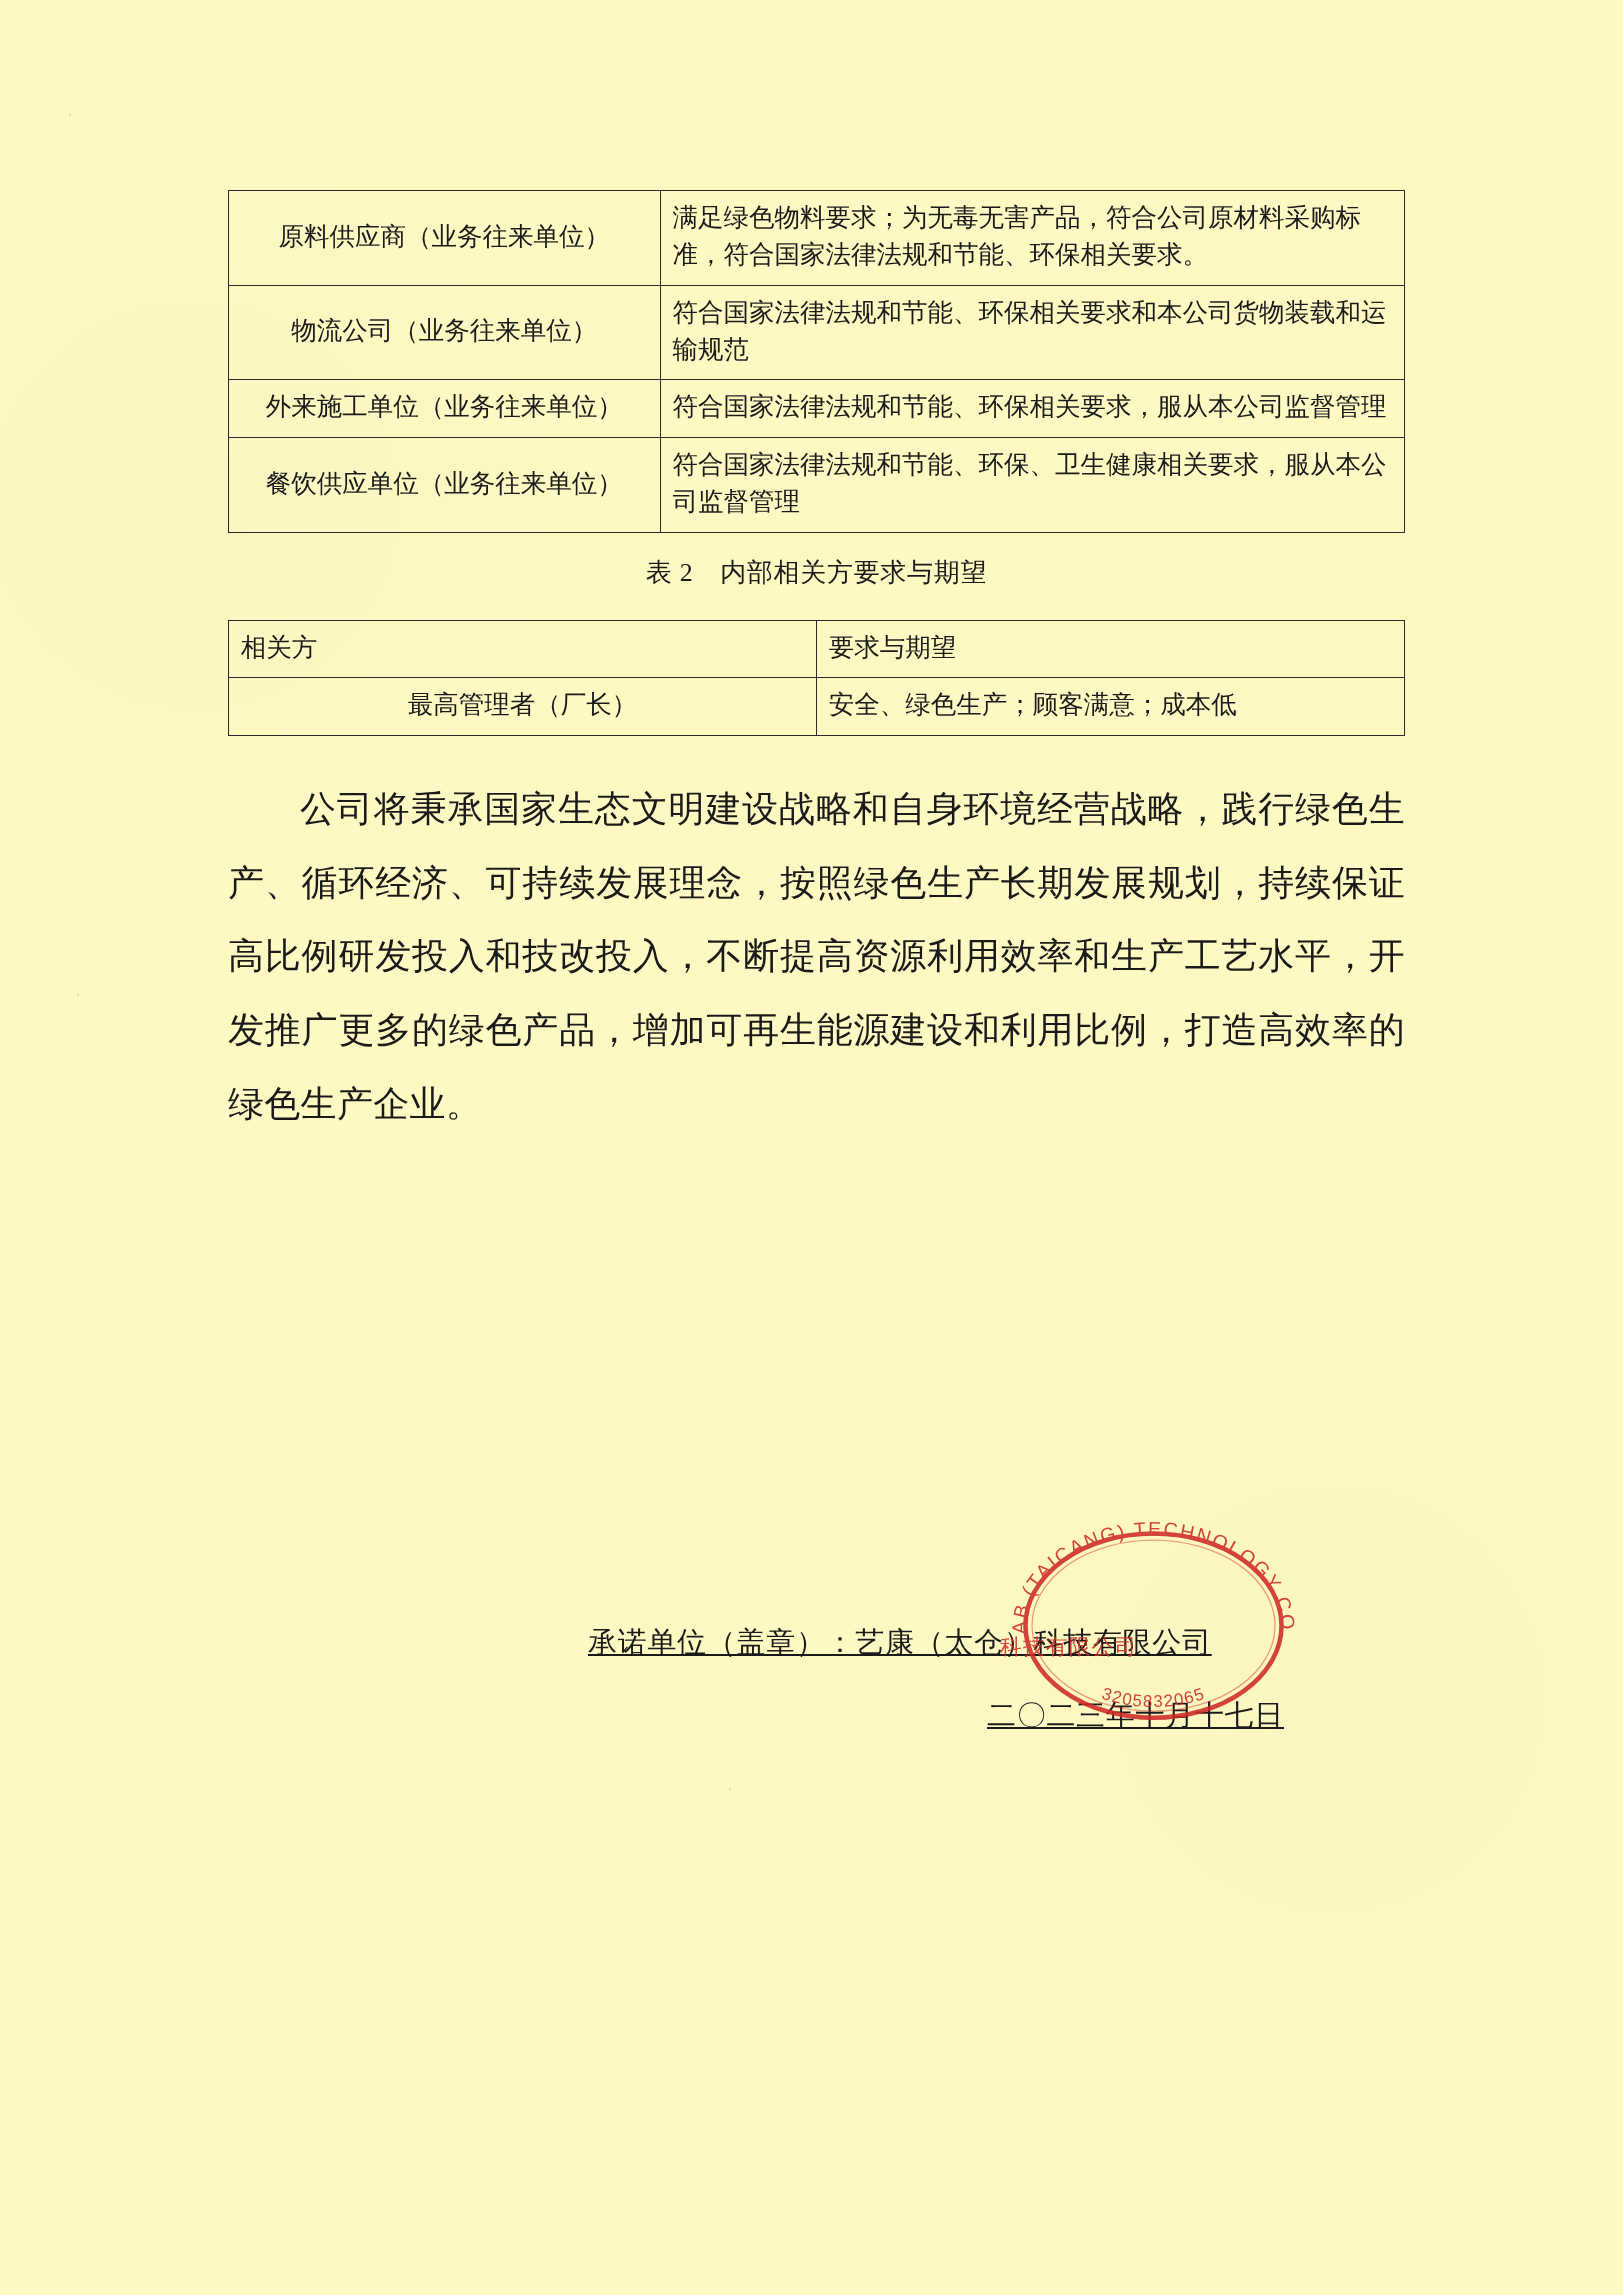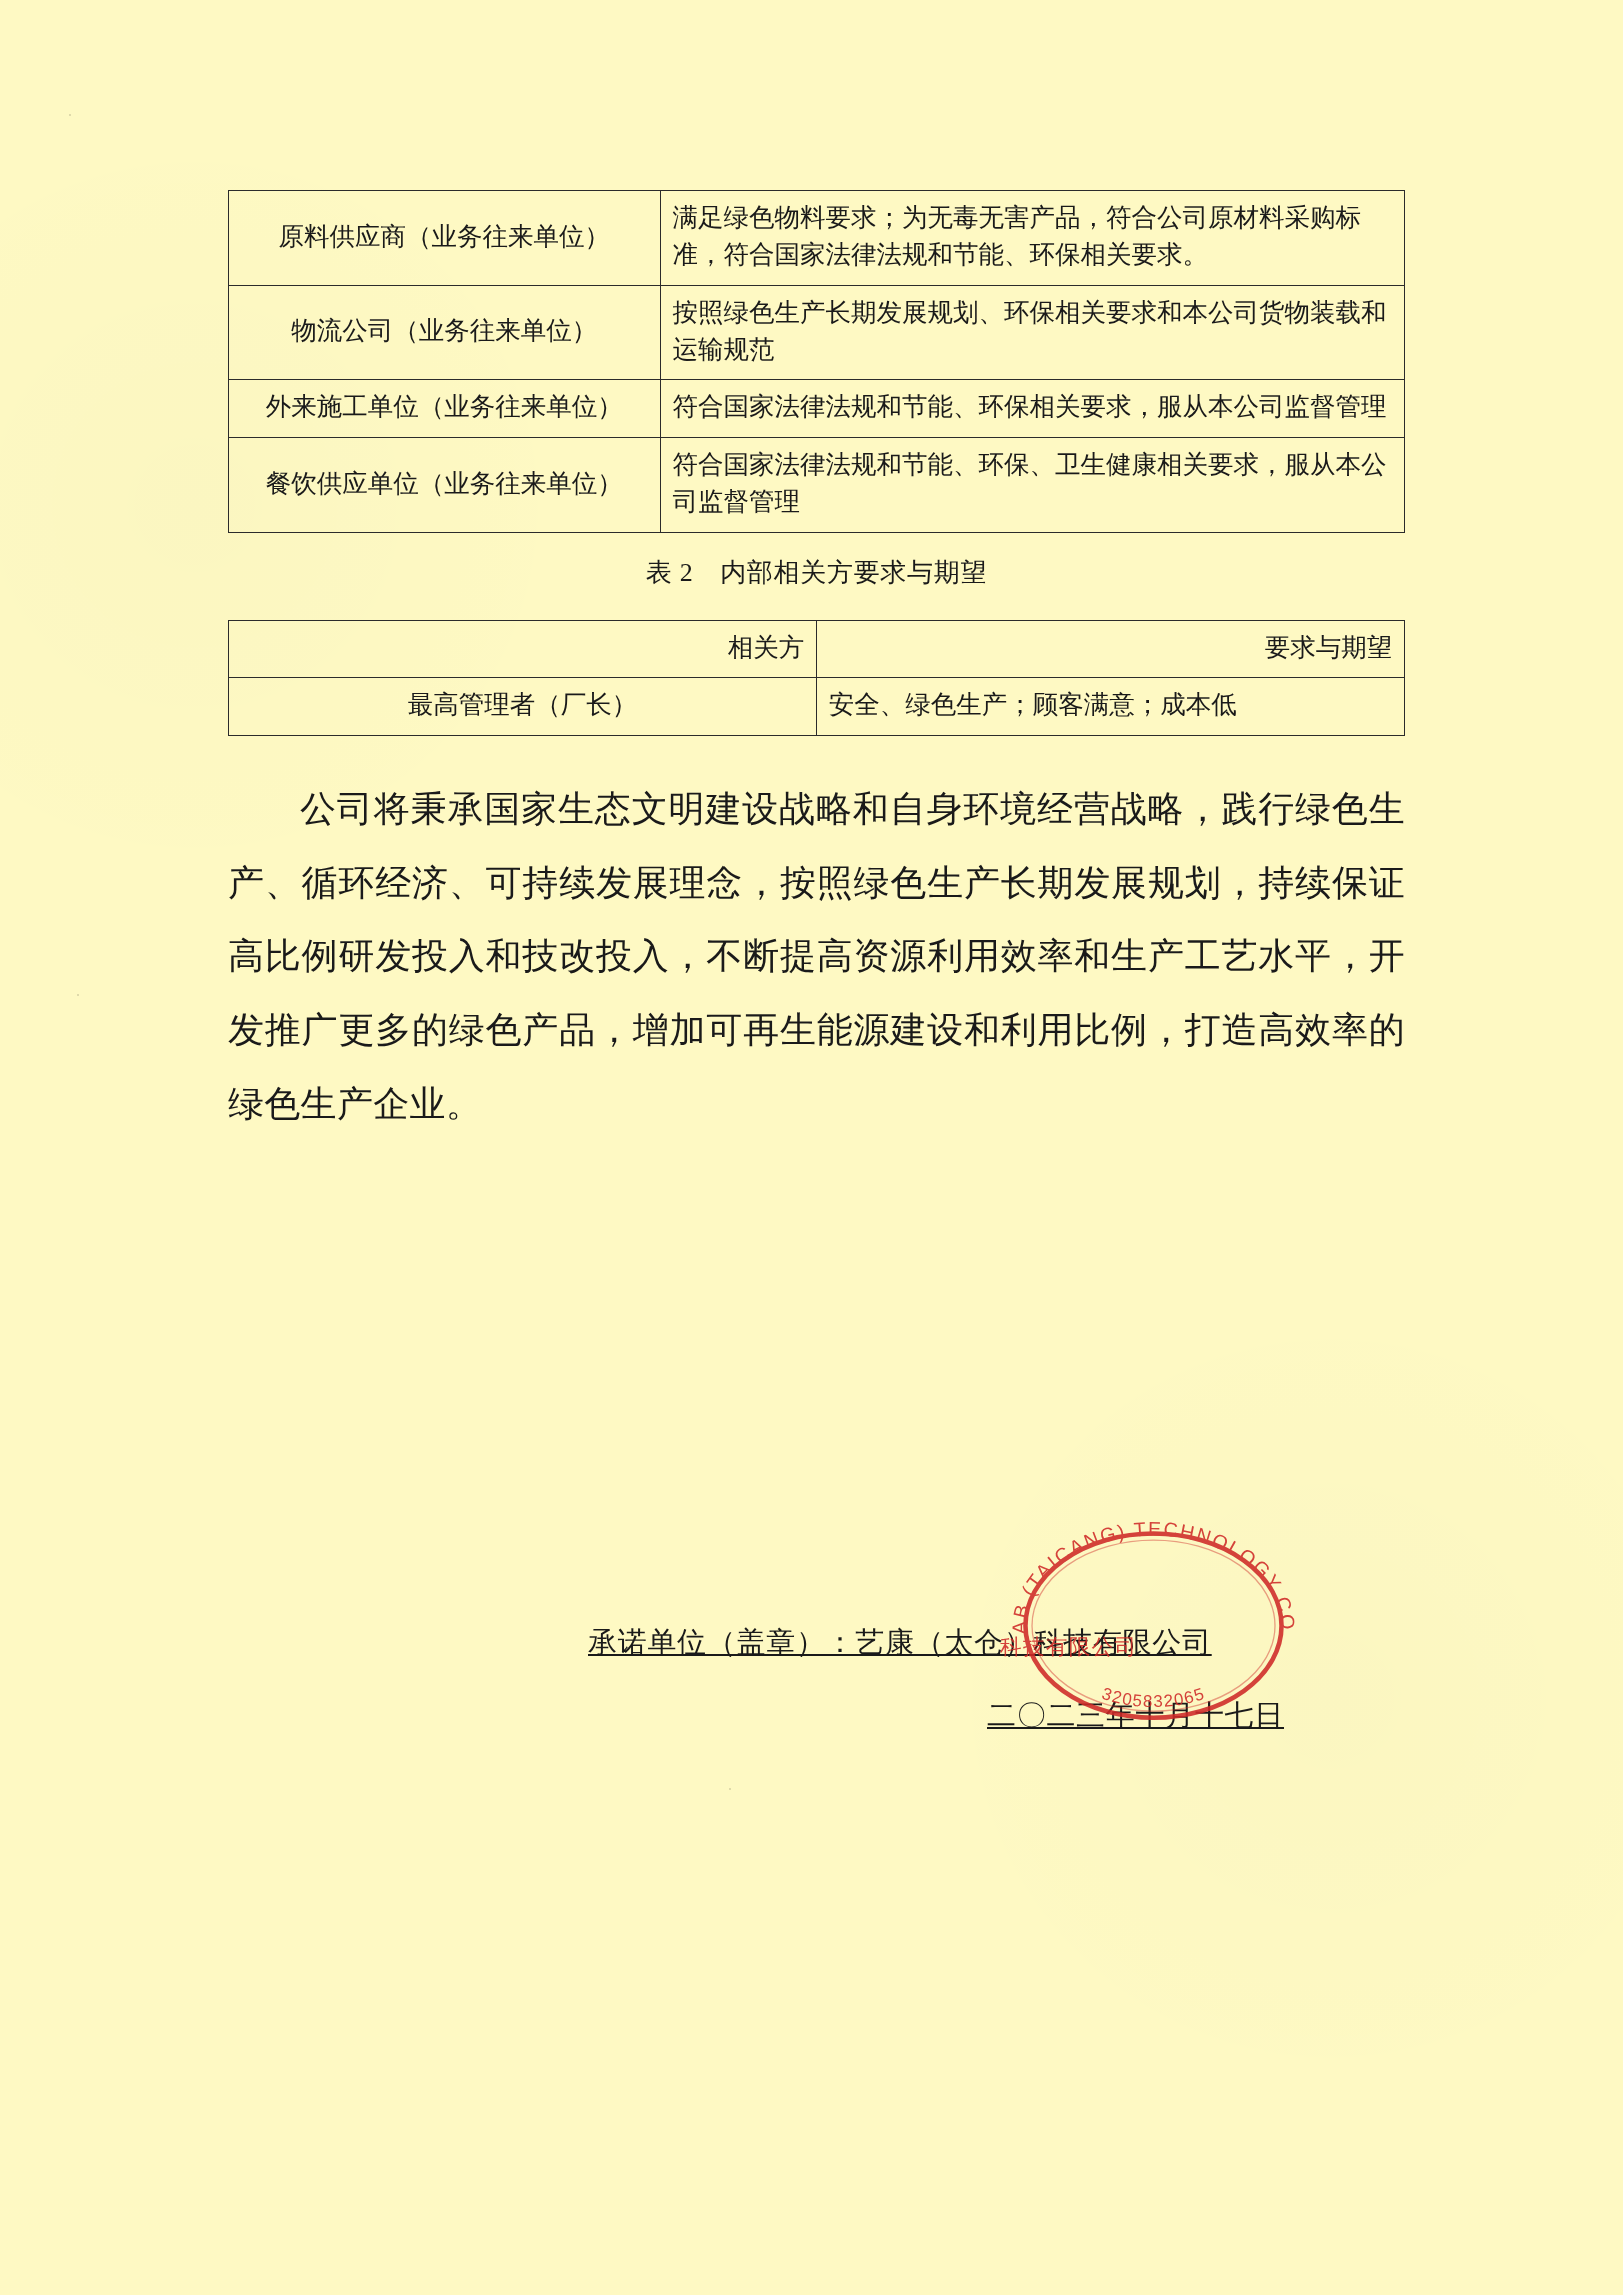--- a/index.html
+++ b/index.html
@@ -55,21 +55,21 @@
     margin-top: 16px;
   }
   .table-caption {
     text-align: center;
     font-size: 26px;
     font-weight: normal;
     letter-spacing: 0.7px;
     margin: 22px 0 30px 0;
   }
   th.hdr {
-    text-align: right;
+    text-align: left;
     font-weight: bold;
     font-size: 26px;
     padding: 14.4px 11.8px;
   }
   td.tall {
     padding-top: 19.6px;
     padding-bottom: 19.6px;
   }
   .para {
     margin-top: 37px;
@@ -136,21 +136,21 @@
   <div class="content">
 
     <table class="doc-table">
       <tbody>
         <tr>
           <td class="col-left">原料供应商（业务往来单位）</td>
           <td class="col-right">满足绿色物料要求；为无毒无害产品，符合公司原材料采购标准，符合国家法律法规和节能、环保相关要求。</td>
         </tr>
         <tr>
           <td class="col-left">物流公司（业务往来单位）</td>
-          <td class="col-right">按照绿色生产长期发展规划、环保相关要求和本公司货物装载和运输规范</td>
+          <td class="col-right">符合国家法律法规和节能、环保相关要求和本公司货物装载和运输规范</td>
         </tr>
         <tr>
           <td class="col-left">外来施工单位（业务往来单位）</td>
           <td class="col-right">符合国家法律法规和节能、环保相关要求，服从本公司监督管理</td>
         </tr>
         <tr>
           <td class="col-left">餐饮供应单位（业务往来单位）</td>
           <td class="col-right">符合国家法律法规和节能、环保、卫生健康相关要求，服从本公司监督管理</td>
         </tr>
       </tbody>

